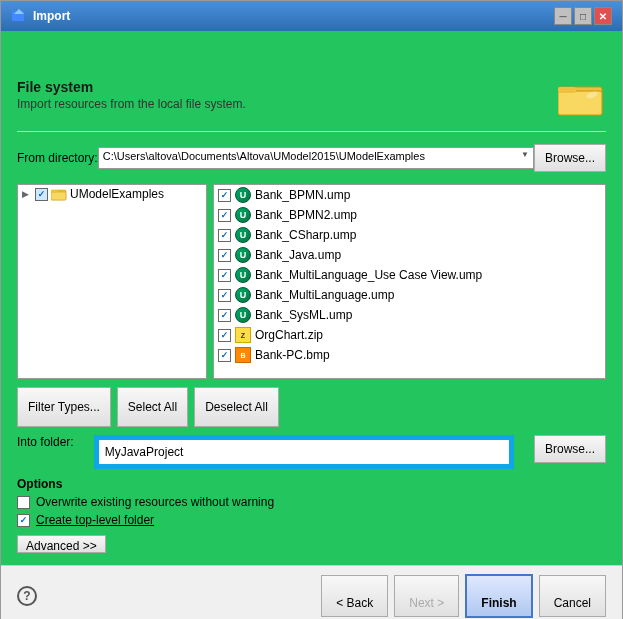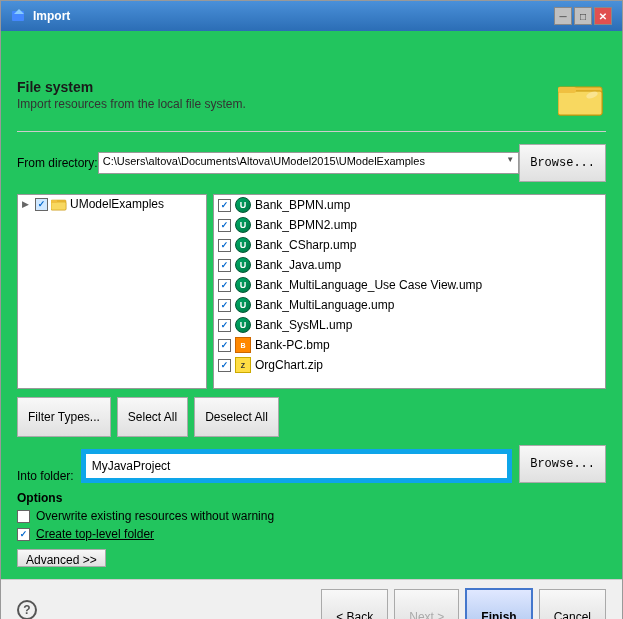--- a/index.html
+++ b/index.html
@@ -109,23 +109,22 @@
     .combo-arrow {
       font-size: 8px;
       color: #555;
     }
     .browse-btn {
       border: 1px solid #aaa;
       background: linear-gradient(to bottom, #f8f8f8, #e0e0e0);
       padding: 3px 10px;
       font-size: 12px;
       cursor: pointer;
-      height: 38px;
+      height: 28px;
       white-space: nowrap;
-      font-family: Liberation Mono, monospace;
     }
     .panels-row {
       display: flex;
       gap: 6px;
       height: 195px;
     }
     .left-panel {
       width: 190px;
       border: 1px solid #999;
       background: white;
@@ -219,22 +218,22 @@
     .action-btn {
       border: 1px solid #aaa;
       background: linear-gradient(to bottom, #f8f8f8, #e0e0e0);
       padding: 3px 10px;
       font-size: 12px;
       cursor: pointer;
       height: 40px;
     }
     .into-folder-row {
       display: flex;
-      align-items: flex-end;
-      gap: 7px;
+      align-items: flex-start;
+      gap: 20px;
     }
     .into-folder-label { white-space: nowrap; font-size: 12px; }
     .into-folder-input {
       flex: 1;
       border: 5px solid #0ea5e9;
       padding: 2px 6px;
       font-size: 12px;
       height: 34px;
       background: white;
     }
@@ -419,27 +418,27 @@
           <div class="u-icon">U</div>
           <span>Bank_MultiLanguage.ump</span>
         </div>
         <div class="file-row">
           <div class="checkbox checked"></div>
           <div class="u-icon">U</div>
           <span>Bank_SysML.ump</span>
         </div>
         <div class="file-row">
           <div class="checkbox checked"></div>
+          <div class="zip-icon">Z</div>
+          <span>OrgChart.zip</span>
+        </div>
+        <div class="file-row">
+          <div class="checkbox checked"></div>
           <div class="bmp-icon">B</div>
           <span>Bank-PC.bmp</span>
-        </div>
-        <div class="file-row">
-          <div class="checkbox checked"></div>
-          <div class="zip-icon">Z</div>
-          <span>OrgChart.zip</span>
         </div>
       </div>
     </div>
 
     <div class="buttons-row">
       <button class="action-btn">Filter Types...</button>
       <button class="action-btn">Select All</button>
       <button class="action-btn">Deselect All</button>
     </div>
 

